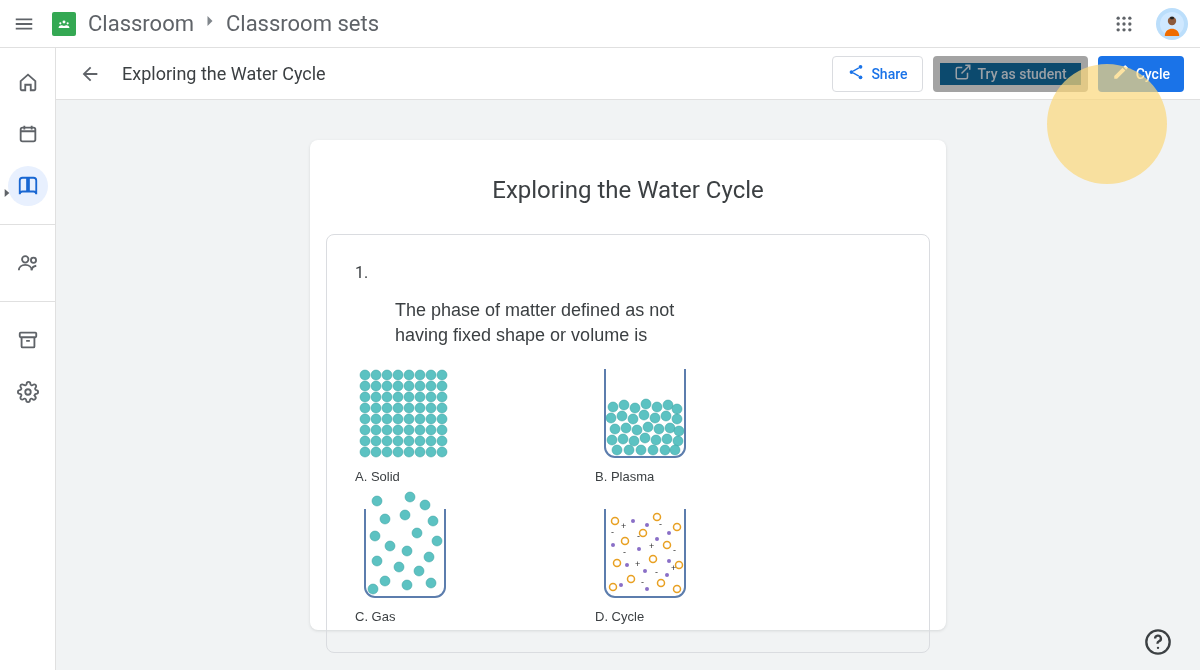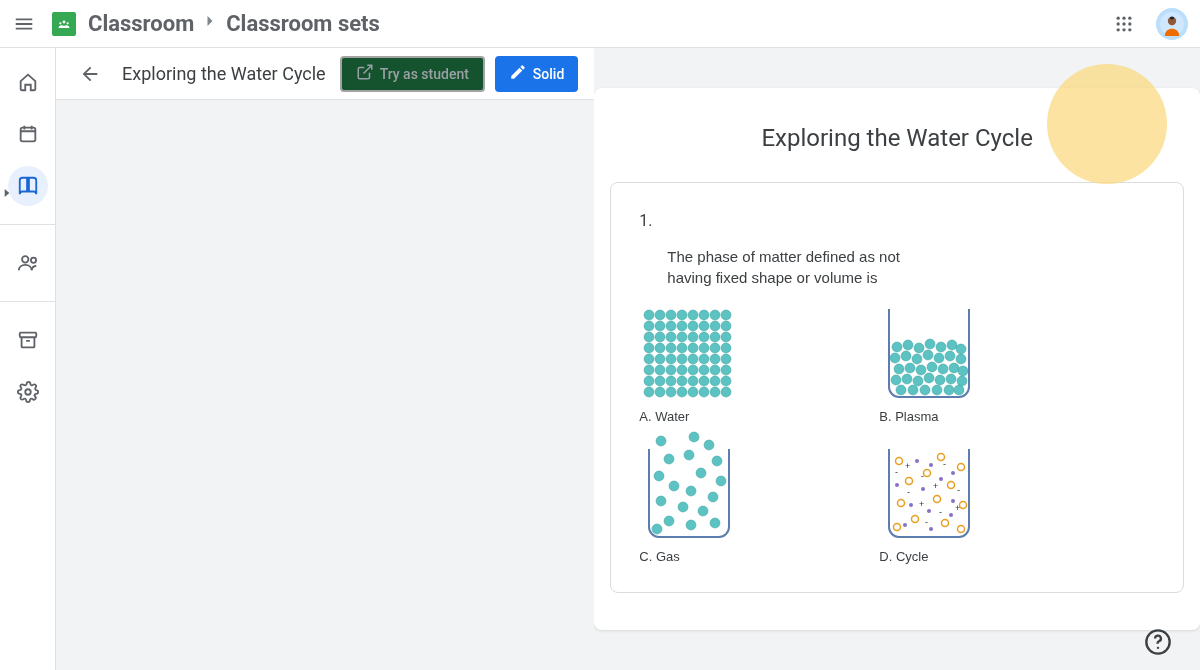--- a/index.html
+++ b/index.html
@@ -20,57 +20,57 @@
       align-items: center;
       padding: 0 12px;
       border-bottom: 1px solid #e0e0e0;
       gap: 12px;
     }
     .menu-icon, .apps-icon { width: 24px; height: 24px; display:flex; align-items:center; justify-content:center; color:#5f6368; cursor:pointer; border-radius:50%;}
     .apps-icon { margin-left: auto; }
     .avatar { width:32px; height:32px; border-radius:50%; background:#bbdefb; display:flex; align-items:center; justify-content:center; margin-left:8px; cursor:pointer; overflow:hidden;}
     .avatar svg { width:24px; height:24px;}
     .logo-box { width:24px; height:24px; background:#34a853; border-radius:2px; display:flex; align-items:center; justify-content:center; margin-left:4px;}
-    .breadcrumb { display:flex; align-items:center; gap:6px; font-size:22px; color:#5f6368; font-weight:700;}
+    .breadcrumb { display:flex; align-items:center; gap:6px; font-size:22px; color:#5f6368; font-weight:400;}
     .breadcrumb-sep { color:#80868b;}
     .crumb { cursor:pointer;}
 
     
     .body-wrap { display:flex; height:calc(670px - 48px);}
     .side-rail {
       width:56px;
       border-right:1px solid #e0e0e0;
       display:flex;
       flex-direction:column;
       align-items:center;
       padding-top:14px;
       gap:12px;
       background:#fff;
     }
     .rail-item { width:40px; height:40px; display:flex; align-items:center; justify-content:center; color:#5f6368; border-radius:20px; cursor:pointer;}
     .rail-item.active { background:#e8f0fe; color:#1967d2;}
     .rail-divider { width:100%; height:1px; background:#e0e0e0; margin:6px 0;}
     .rail-expand { position:absolute; left:0; top:185px; width:10px; height:16px; color:#5f6368;}
 
-    .main-area { flex:1; background:#f1f3f4; position:relative; display:flex; flex-direction:row;}
+    .main-area { flex:1; background:#f1f3f4; position:relative; display:flex; flex-direction:column;}
     .page-header {
       background:#fff;
       border-bottom:1px solid #e0e0e0;
       height:52px;
       display:flex;
       align-items:center;
       padding:0 16px;
       gap:14px;
     }
     .back-btn { width:36px; height:36px; display:flex; align-items:center; justify-content:center; color:#5f6368; border-radius:50%; cursor:pointer;}
     .page-title { font-size:18px; color:#3c4043;}
     .header-actions { margin-left:auto; display:flex; gap:10px; align-items:center;}
     .btn { height:36px; display:flex; align-items:center; gap:6px; padding:0 14px; border-radius:4px; font-size:14px; cursor:pointer; font-weight:500;}
     .btn-outline { background:#fff; border:1px solid #dadce0; color:#1a73e8;}
-    .btn-outline-muted { background:#14532d; border:2px solid #a3a3a3; color:#9aa0a6;}
+    .btn-outline-muted { background:#0c4a6e; border:7px solid #a3a3a3; color:#9aa0a6;}
     .btn-primary { background:#1a73e8; color:#fff; border:none;}
     .btn svg { width:18px; height:18px;}
 
     
     .highlight-circle {
       position:absolute;
       top:16px; left:991px;
       width:120px; height:120px;
       background:#fbd77a;
       opacity:0.7;
@@ -88,21 +88,21 @@
       box-shadow:0 1px 3px rgba(60,64,67,.15);
     }
     .paper-title { text-align:center; font-size:24px; color:#3c4043; font-weight:400; margin-bottom:30px;}
     .question-card {
       margin:0 16px;
       border:1px solid #dadce0;
       border-radius:8px;
       padding:28px 28px;
     }
     .q-number { font-size:16px; margin-bottom:16px;}
-    .q-text { margin-left:28px; font-size:15px; color:#3c4043; max-width:280px; line-height:1.4; margin-bottom:18px; font-family: Arial, sans-serif;}
+    .q-text { margin-left:40px; font-size:18px; color:#3c4043; max-width:280px; line-height:1.4; margin-bottom:18px; font-family: Arial, sans-serif;}
     .options-grid {
       margin-left:0px;
       display:grid;
       grid-template-columns: repeat(2, 180px);
       column-gap:60px;
       row-gap:22px;
     }
     .option { font-size:13px; color:#3c4043; font-family: Arial, sans-serif;}
     .option-img { width:100px; height:95px; margin-bottom:8px; display:flex; align-items:flex-end; justify-content:center;}
     .option-label {}
@@ -212,31 +212,40 @@
     <div class="highlight-circle"></div>
 
     <div class="page-header">
       <div class="back-btn">
         <svg viewBox="0 0 24 24" width="22" height="22" fill="#5f6368">
             <path d="M20 11H7.83l5.59-5.59L12 4l-8 8 8 8 1.41-1.41L7.83 13H20v-2z"></path>
           </svg>
       </div>
       <div class="page-title">Exploring the Water Cycle</div>
       <div class="header-actions">
+        <div class="btn btn-outline">
+          <span><svg viewBox="0 0 24 24" fill="#1a73e8">
+                <circle cx="18" cy="5" r="2.5"></circle>
+                <circle cx="6" cy="12" r="2.5"></circle>
+                <circle cx="18" cy="19" r="2.5"></circle>
+                <path d="M8.2 10.8l7.6-4.4M8.2 13.2l7.6 4.4" stroke="#1a73e8" stroke-width="1.8"></path>
+              </svg></span>
+          <span>Share</span>
+        </div>
         <div class="btn btn-outline-muted">
           <span><svg viewBox="0 0 24 24" fill="none" stroke="#9aa0a6" stroke-width="2">
                 <path d="M18 13v6a2 2 0 0 1-2 2H5a2 2 0 0 1-2-2V8a2 2 0 0 1 2-2h6M15 3h6v6M10 14L21 3"></path>
               </svg></span>
           <span>Try as student</span>
         </div>
         <div class="btn btn-primary">
           <span><svg viewBox="0 0 24 24" fill="#fff">
                 <path d="M3 17.25V21h3.75L17.81 9.94l-3.75-3.75L3 17.25zM20.71 7.04a1 1 0 0 0 0-1.41l-2.34-2.34a1 1 0 0 0-1.41 0l-1.83 1.83 3.75 3.75 1.83-1.83z"></path>
               </svg></span>
-          <span>Solid</span>
+          <span>Cycle</span>
         </div>
       </div>
     </div>
 
     <div class="content-scroll">
       <div class="paper">
         <div class="paper-title">Exploring the Water Cycle</div>
 
         <div class="question-card">
           <div class="q-number">1.</div>
@@ -317,21 +326,21 @@
                         <circle cx="28" cy="83" r="5"></circle>
                         <circle cx="39" cy="83" r="5"></circle>
                         <circle cx="50" cy="83" r="5"></circle>
                         <circle cx="61" cy="83" r="5"></circle>
                         <circle cx="72" cy="83" r="5"></circle>
                         <circle cx="83" cy="83" r="5"></circle>
                     </g>
                   </g>
                 </svg>
               </div>
-              <div class="option-label">A. Water</div>
+              <div class="option-label">A. Solid</div>
             </div>
 
             <div class="option">
               <div class="option-img">
                 <svg width="96" height="96" viewBox="0 0 96 96">
                   <path d="M8 4 v78 a10 10 0 0 0 10 10 h60 a10 10 0 0 0 10-10 V4" fill="none" stroke="#5c7dad" stroke-width="2"></path>
                   <g fill="#5cc2c2" stroke="#3aa0a0" stroke-width="0.5">
                     <circle cx="16" cy="42" r="5"></circle>
                       <circle cx="27" cy="40" r="5"></circle>
                       <circle cx="38" cy="43" r="5"></circle>

